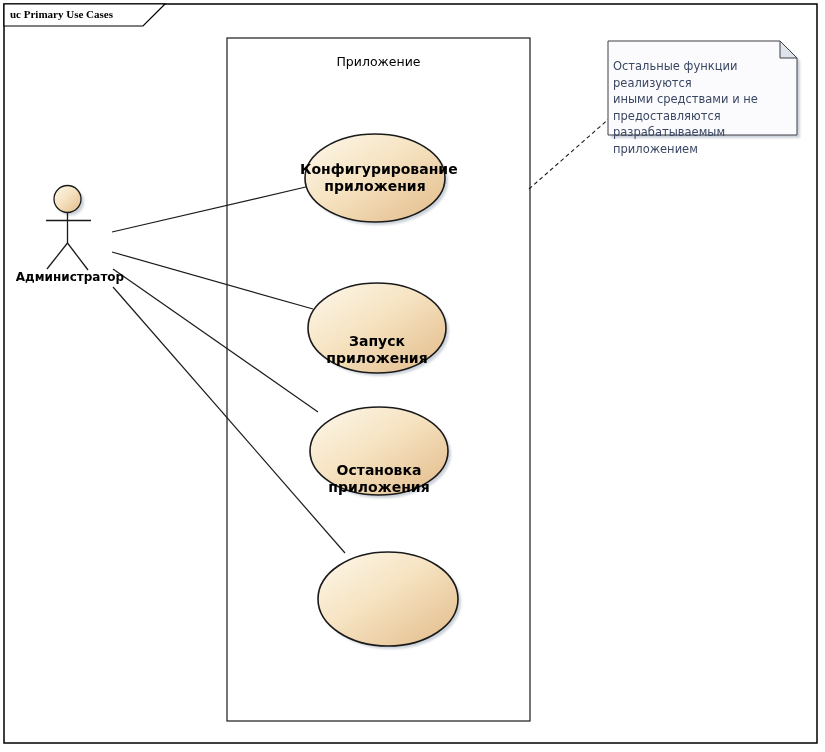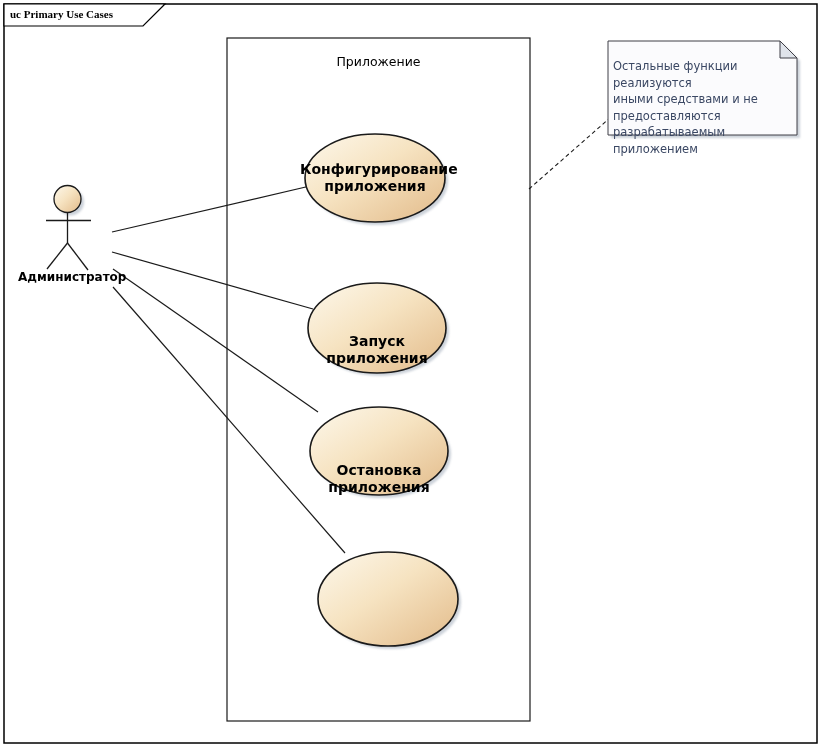--- a/index.html
+++ b/index.html
@@ -25,21 +25,21 @@
   }
   .uc-label{
     transform:translate(-50%,-50%);
     text-align:center;
     font-size:14px;font-weight:bold;line-height:17px;
     white-space:pre-line;
     width:150px;
   }
   .actor-label{
     left:10px;top:270px;width:120px;
-    text-align:left;font-size:12px;font-weight:bold;margin-left:8px;
+    text-align:center;font-size:12px;font-weight:bold;
   }
   .note-text{
     left:613px;top:58px;width:187px;
     font-size:11.5px;line-height:16.5px;
     color:#3a4763;
     white-space:pre-line;
   }
 </style>
 </head>
 <body>

